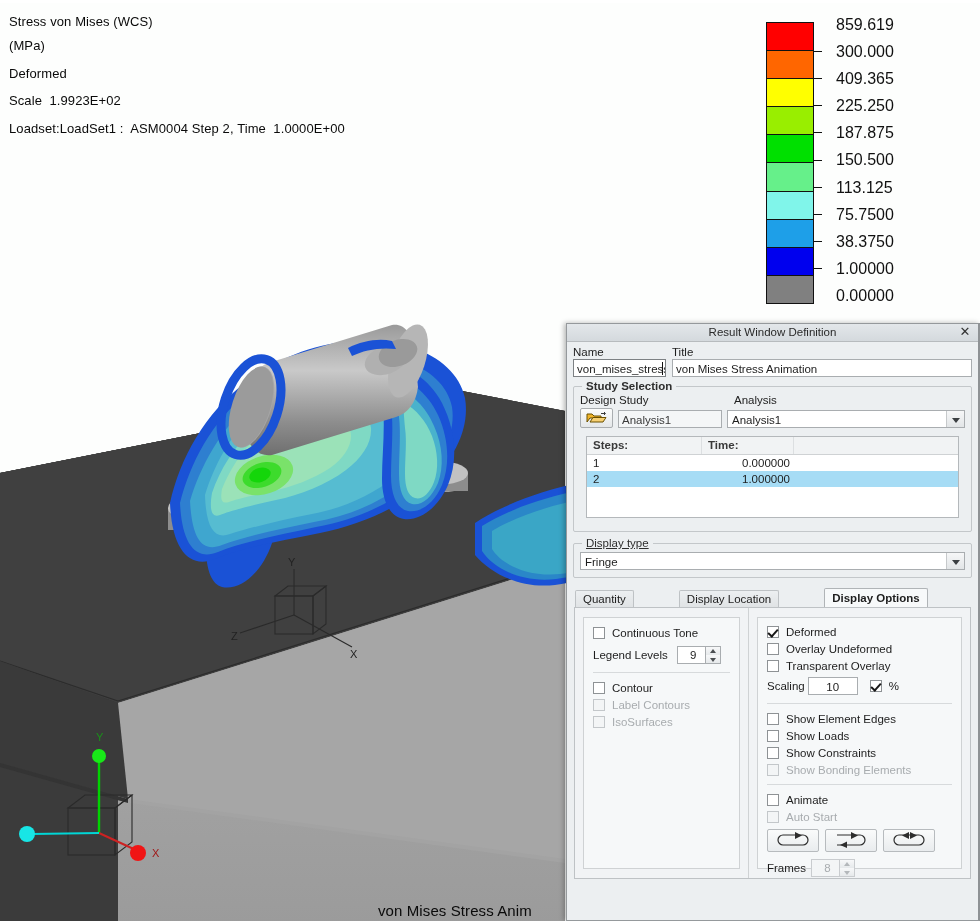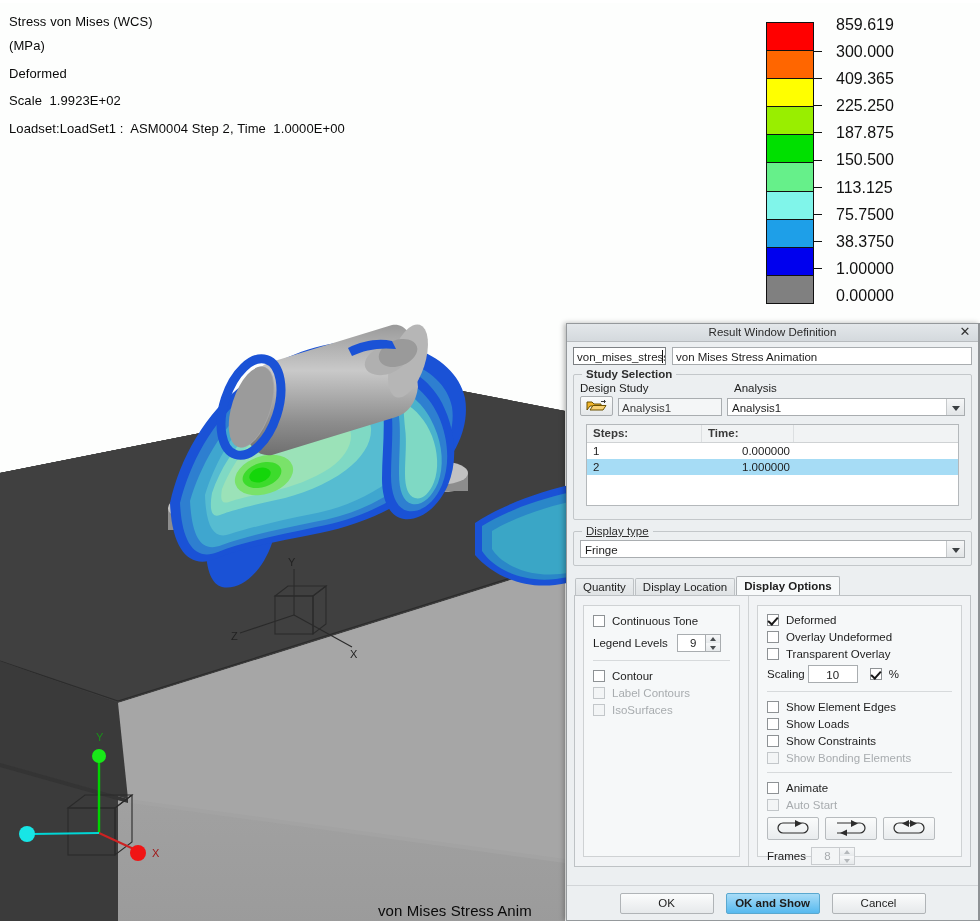--- a/index.html
+++ b/index.html
@@ -154,21 +154,21 @@
     background: linear-gradient(to bottom,#f6f7f8,#e2e5e7);
     border-left: 1px solid #c6c9cb;
   }
   .combo .arrow::after {
     content: ""; position: absolute; left: 5px; top: 7px;
     border-left: 4px solid transparent; border-right: 4px solid transparent;
     border-top: 5px solid #3b3f42;
   }
 
   
-  .tabs { display: flex; margin: 10px 0 0 2px; align-items: flex-end; height: 19px; }
+  .tabs { display: flex; margin: 10px 0 0 2px; align-items: flex-end; height: 19px; gap: 44px; }
   .tab {
     height: 17px; line-height: 17px; padding: 0 7px;
     font-size: 11.5px; color: #1d1d1d;
     background: linear-gradient(to bottom,#eceff1,#e0e3e5);
     border: 1px solid #bec2c5; border-bottom: none;
     border-radius: 2px 2px 0 0;
     margin-right: 1px;
     box-sizing: border-box;
     cursor: default;
   }
@@ -503,20 +503,28 @@
 
   <div class="dialog">
 
     <div class="dlg-titlebar">
       <div class="dlg-title">Result Window Definition</div>
       <div class="dlg-close">✕</div>
     </div>
 
     <div class="dlg-body">
 
+      <div class="row" style="gap:0;">
+        <div style="width:99px;">
+          <div class="lbl">Name</div>
+        </div>
+        <div style="flex:1;">
+          <div class="lbl">Title</div>
+        </div>
+      </div>
       <div class="row" style="gap:6px; margin-top:1px;">
         <div class="tfield focused caret" style="width:93px;">von_mises_stress</div>
         <div class="tfield" style="flex:1;">von Mises Stress Animation</div>
       </div>
 
       <div class="group">
         <div class="glabel">Study Selection</div>
         <div style="padding:7px 6px 7px 6px;">
           <div class="row" style="gap:6px;">
             <div style="width:148px;">
@@ -697,20 +705,15 @@
                   <span class="sb up"></span>
                   <span class="sb dn"></span>
                 </span>
               </span>
             </div>
           </div>
         </div>
       </div>
     </div>
 
-    <div class="footer">
-      <div class="btn">OK</div>
-      <div class="btn primary">OK and Show</div>
-      <div class="btn">Cancel</div>
-    </div>
   </div>
 
 </div>
 
 </body></html>

